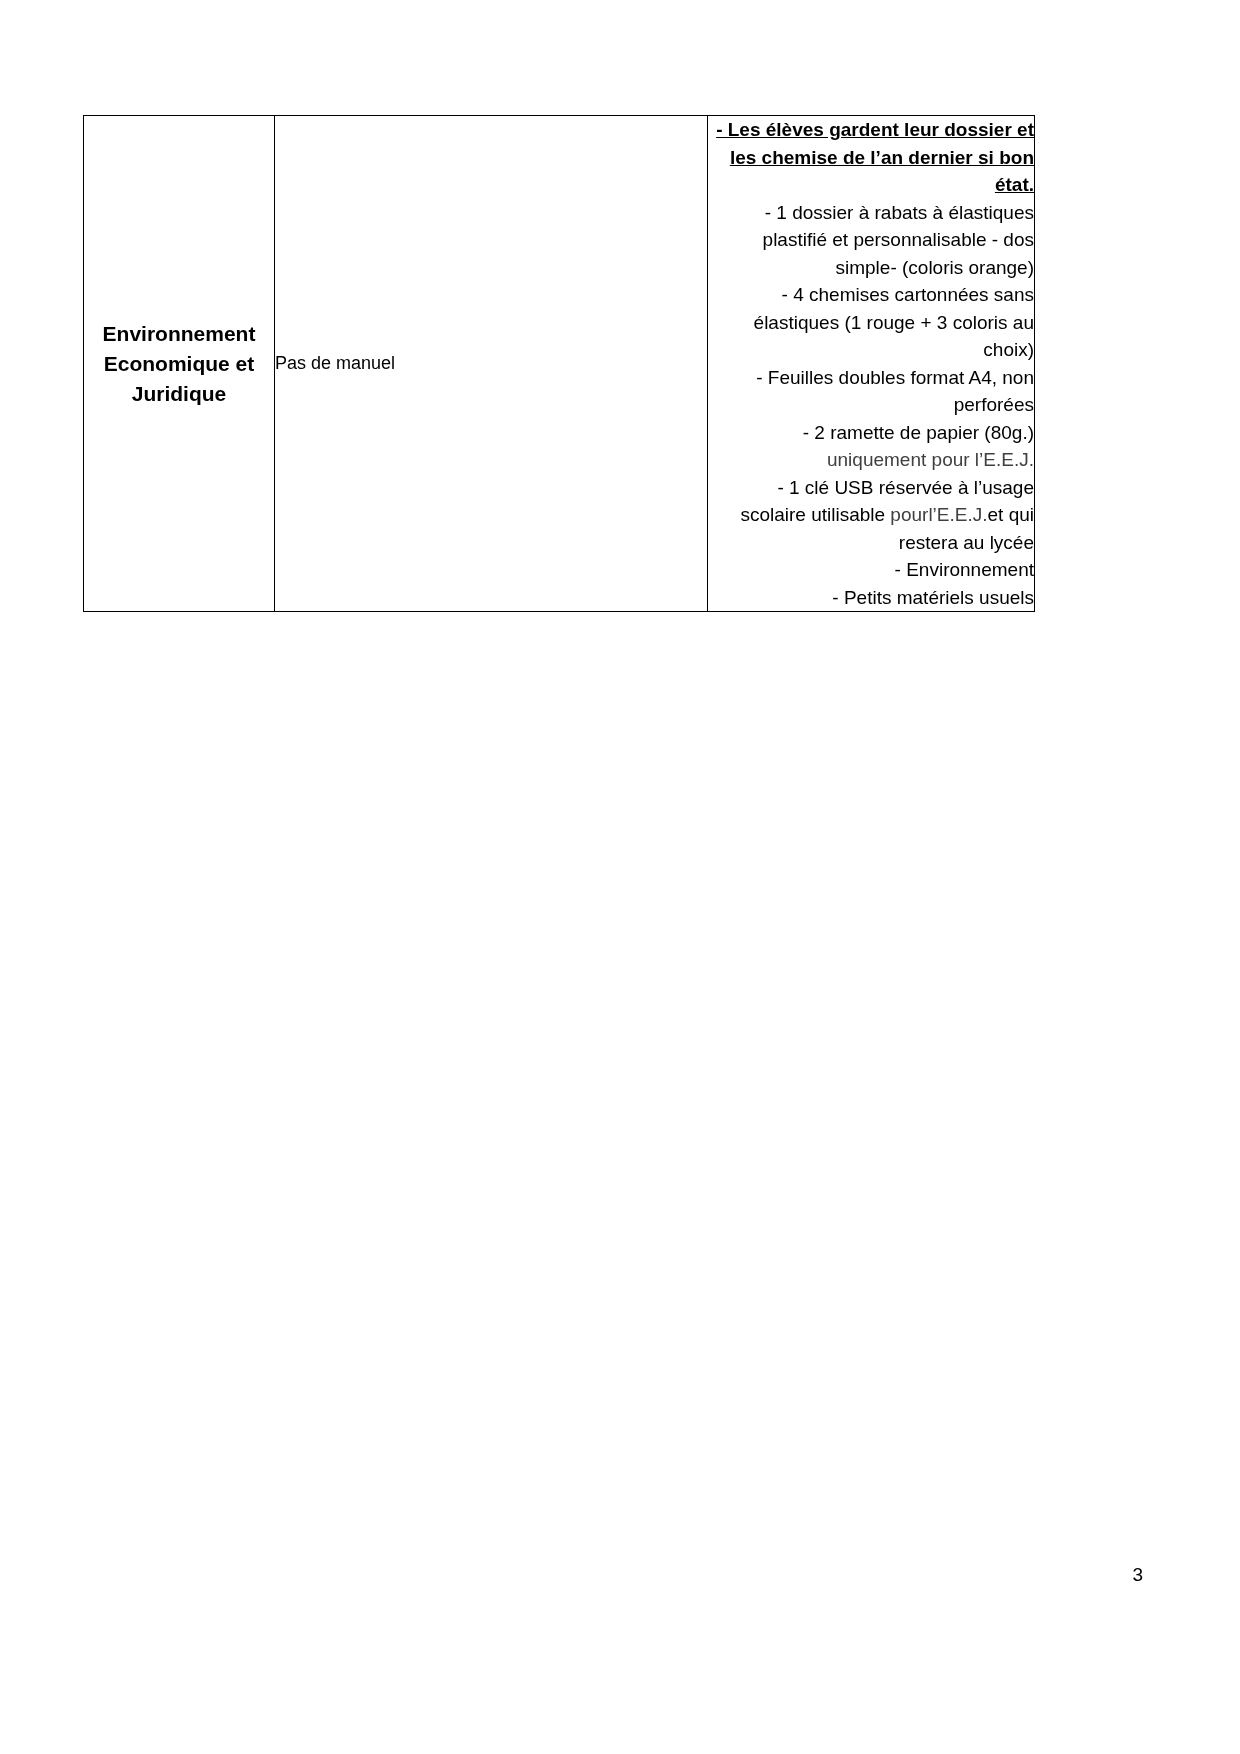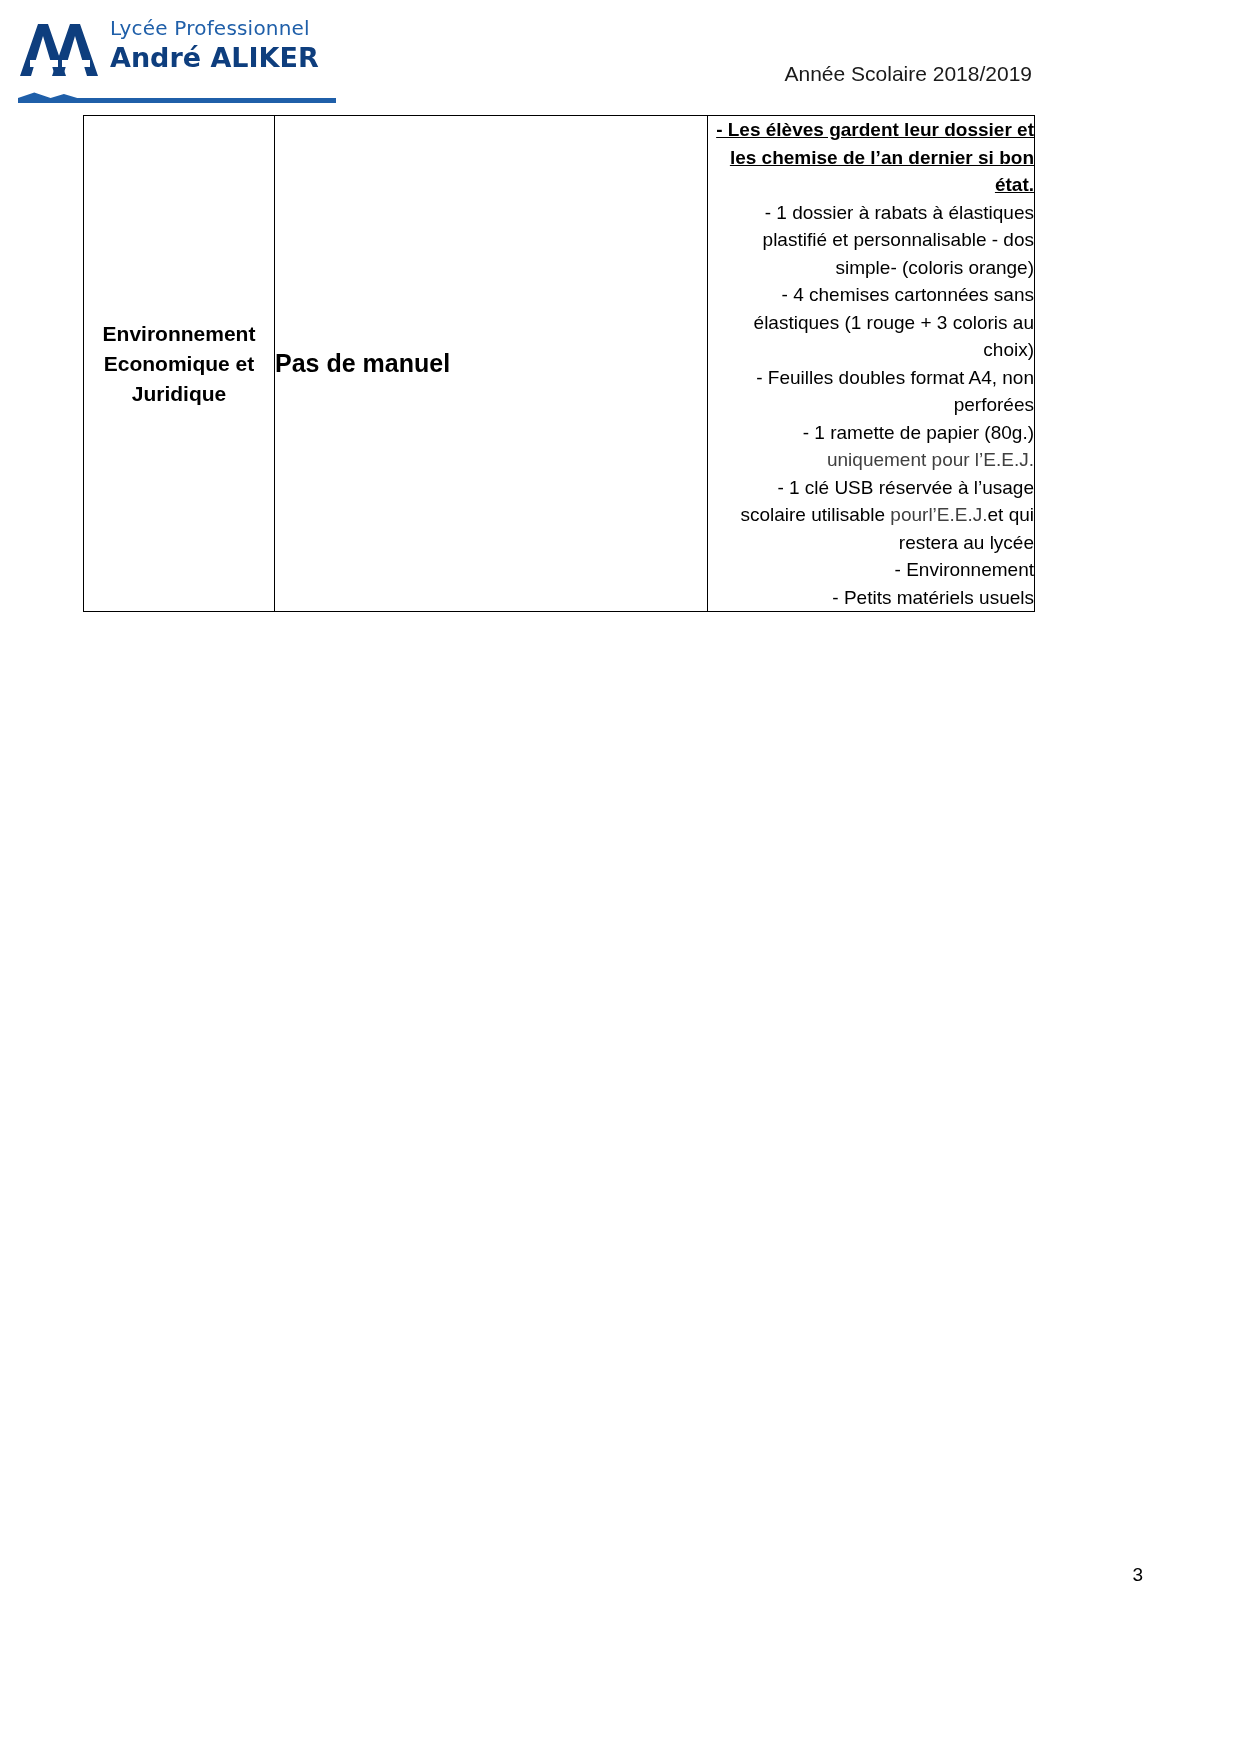--- a/index.html
+++ b/index.html
@@ -116,22 +116,22 @@
   .cell-subject {
     text-align: center;
     vertical-align: middle !important;
     font-size: 21px;
     font-weight: bold;
     line-height: 30px;
     padding: 8px 10px;
   }
   .cell-manual {
     vertical-align: middle !important;
-    font-size: 25px;
-    font-weight: bold;
+    font-size: 18px;
+    font-weight: normal;
     padding: 8px 0 8px 14px;
   }
   .cell-supplies {
     padding: 18px 12px 14px 10px;
     font-size: 19px;
     line-height: 27.5px;
   }
   .supplies-list {
     margin: 0;
     padding: 0;
@@ -157,51 +157,33 @@
     bottom: 168px;
     font-size: 19px;
     color: #000;
   }
 </style>
 </head>
 <body>
 
 <div class="page">
 
-  <div class="header">
-
-    <div class="logo-block">
-      <svg class="logo-aa" viewBox="0 0 82 58">
-        <path d="M2 56 L20 4 L30 4 L48 56 L37 56 L25 16 L13 56 Z" fill="#0E3E7E"></path>
-        <path d="M34 56 L52 4 L62 4 L80 56 L69 56 L57 16 L45 56 Z" fill="#0E3E7E"></path>
-        <path d="M12 40 L40 40 L40 47 L12 47 Z" fill="#ffffff"></path>
-        <path d="M44 40 L72 40 L72 47 L44 47 Z" fill="#ffffff"></path>
-      </svg>
-      <div class="logo-text">
-        <div class="logo-line1">Lycée Professionnel</div>
-        <div class="logo-line2">André ALIKER</div>
-      </div>
-      <div class="logo-underline"></div>
-    </div>
-
-    <div class="year-label">Année Scolaire 2018/2019</div>
-  </div>
 
   <table class="supply-table">
     <tbody>
         <tr>
       <td class="col-subject cell-subject">Environnement Economique et Juridique</td>
       <td class="col-manual cell-manual">Pas de manuel</td>
       <td class="col-supplies cell-supplies">
         <ul class="supplies-list">
           <li><span class="emph">- Les élèves gardent leur dossier et les chemise  de l’an dernier si bon état.</span></li>
           <li><span>- 1 dossier à rabats à élastiques plastifié et personnalisable - dos simple- (coloris orange)</span></li>
           <li><span>- 4 chemises cartonnées sans élastiques (1 rouge + 3 coloris au choix)</span></li>
           <li><span>- Feuilles doubles format A4, non perforées</span></li>
-          <li><span>- 1 ramette de papier (80g.) </span><span class="red-underline">uniquement pour l’E.E.J.</span></li>
+          <li><span>- 2 ramette de papier (80g.) </span><span class="red-underline">uniquement pour l’E.E.J.</span></li>
           <li><span>- 1 clé USB réservée à l’usage scolaire utilisable </span><span class="red-underline">pourl’E.E.J.</span><span>et qui restera au lycée</span></li>
           <li><span>- Environnement</span></li>
           <li><span>- Petits matériels usuels</span></li>
         </ul>
       </td>
     </tr>
   </tbody>
     </table>
 
   <div class="page-number">3</div>

